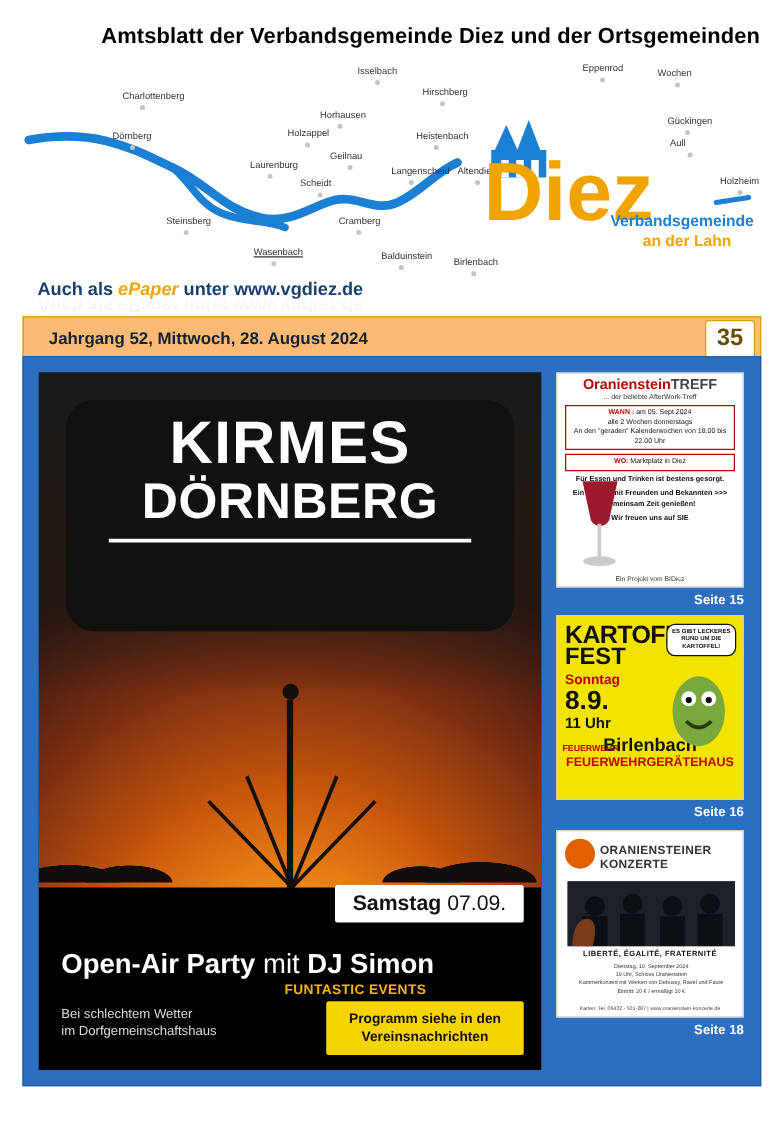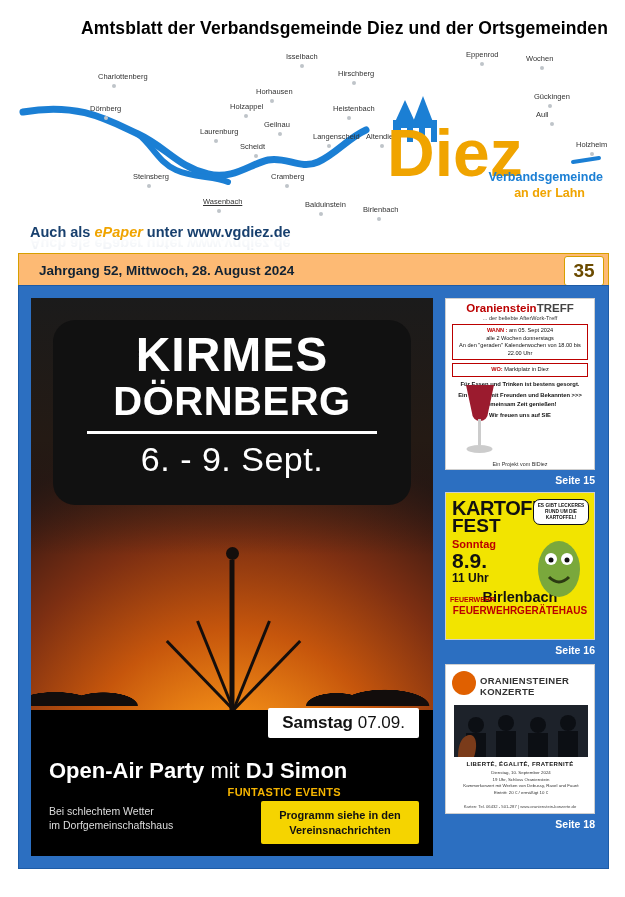--- a/index.html
+++ b/index.html
@@ -289,21 +289,20 @@
       <div class="spoke" style="transform:rotate(22deg)"></div>
       <div class="spoke" style="transform:rotate(-22deg)"></div>
       <div class="spoke" style="transform:rotate(44deg)"></div>
       <div class="spoke" style="transform:rotate(-44deg)"></div>
       <div class="crowd"></div>
 
       <div class="kirmes-box">
         <div class="kirmes-l1">KIRMES</div>
         <div class="kirmes-l2">DÖRNBERG</div>
         <div class="kirmes-rule"></div>
-        <div class="kirmes-date">6. - 9. Sept.</div>
       </div>
 
 
       <div class="poster-bottom"></div>
 
       <div class="samstag-badge">
         <span>Samstag</span>
         <span class="date">07.09.</span>
       </div>
 

